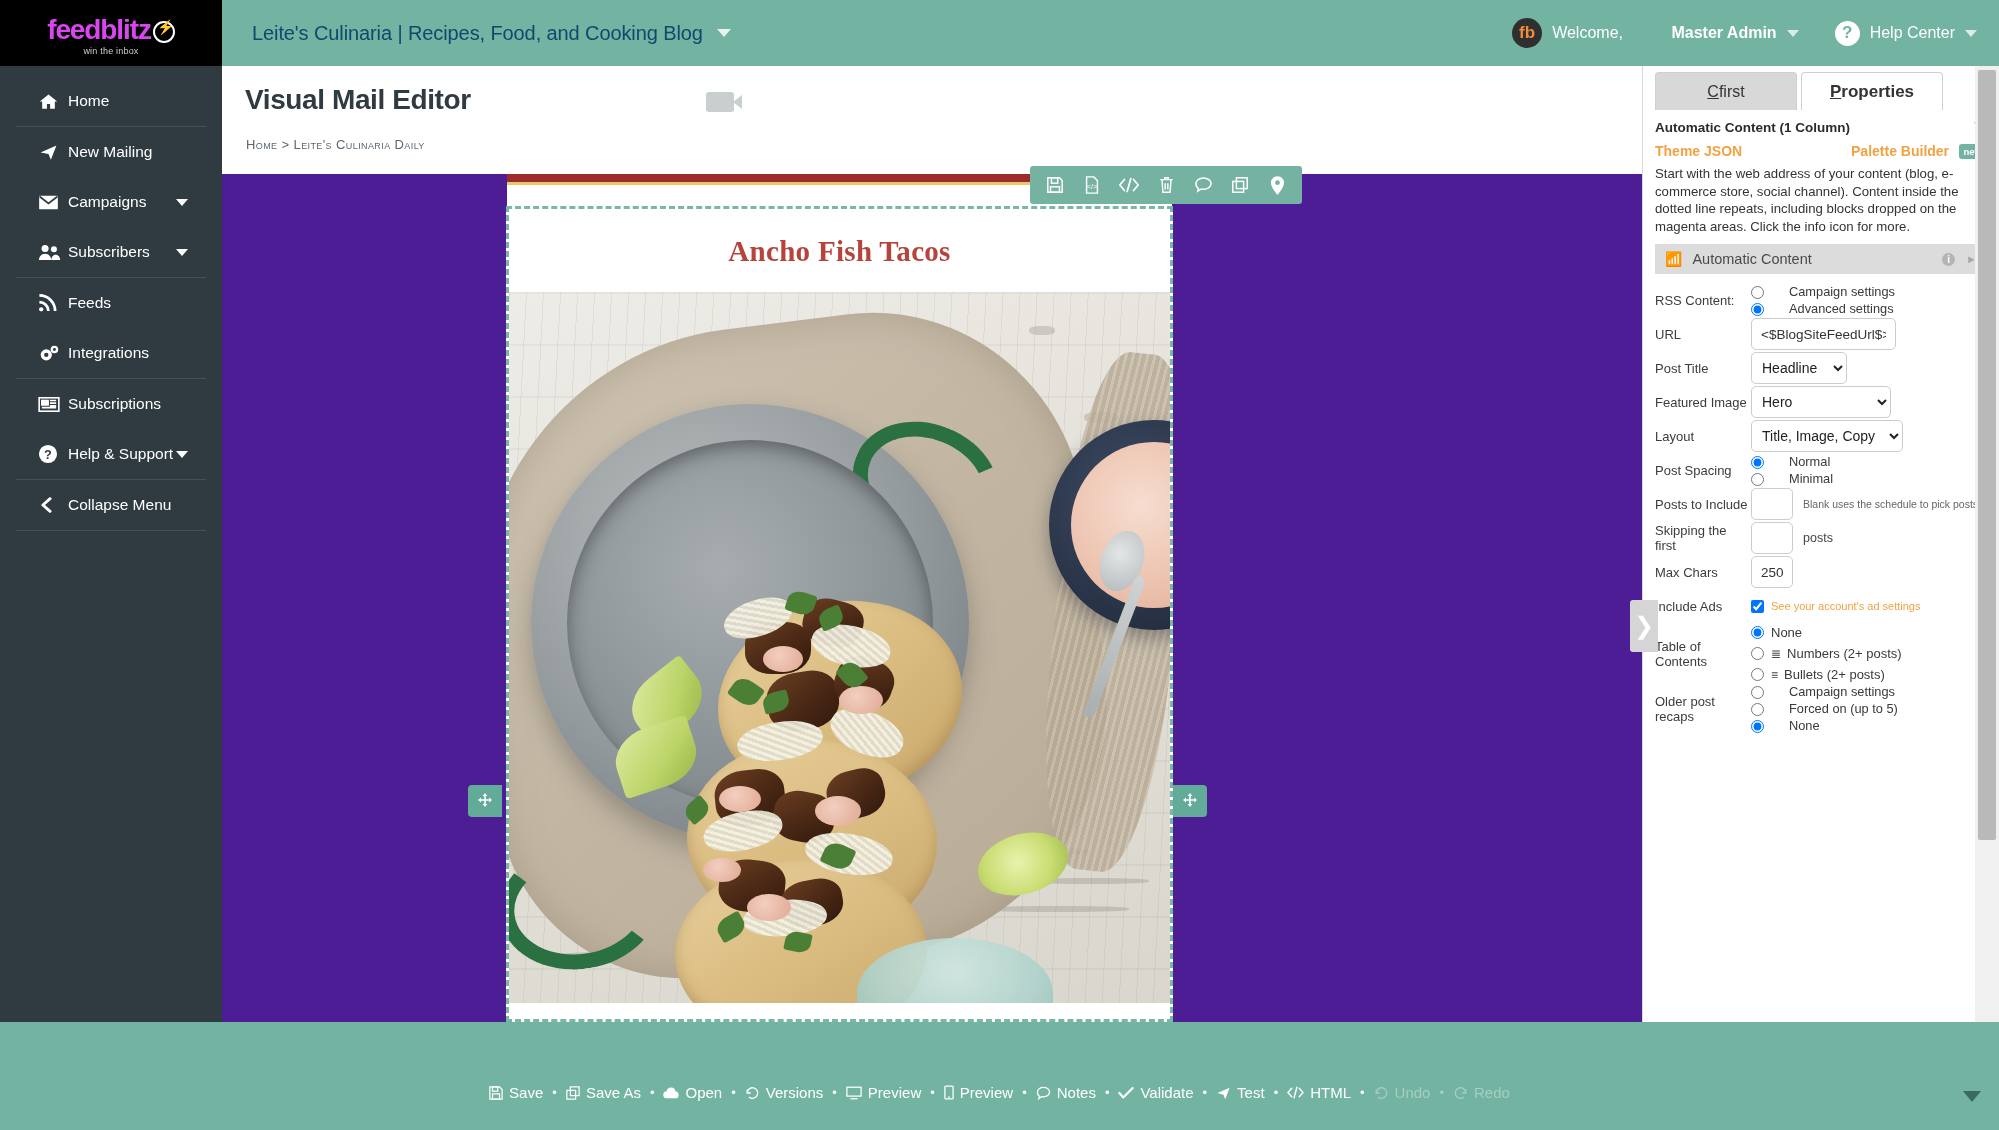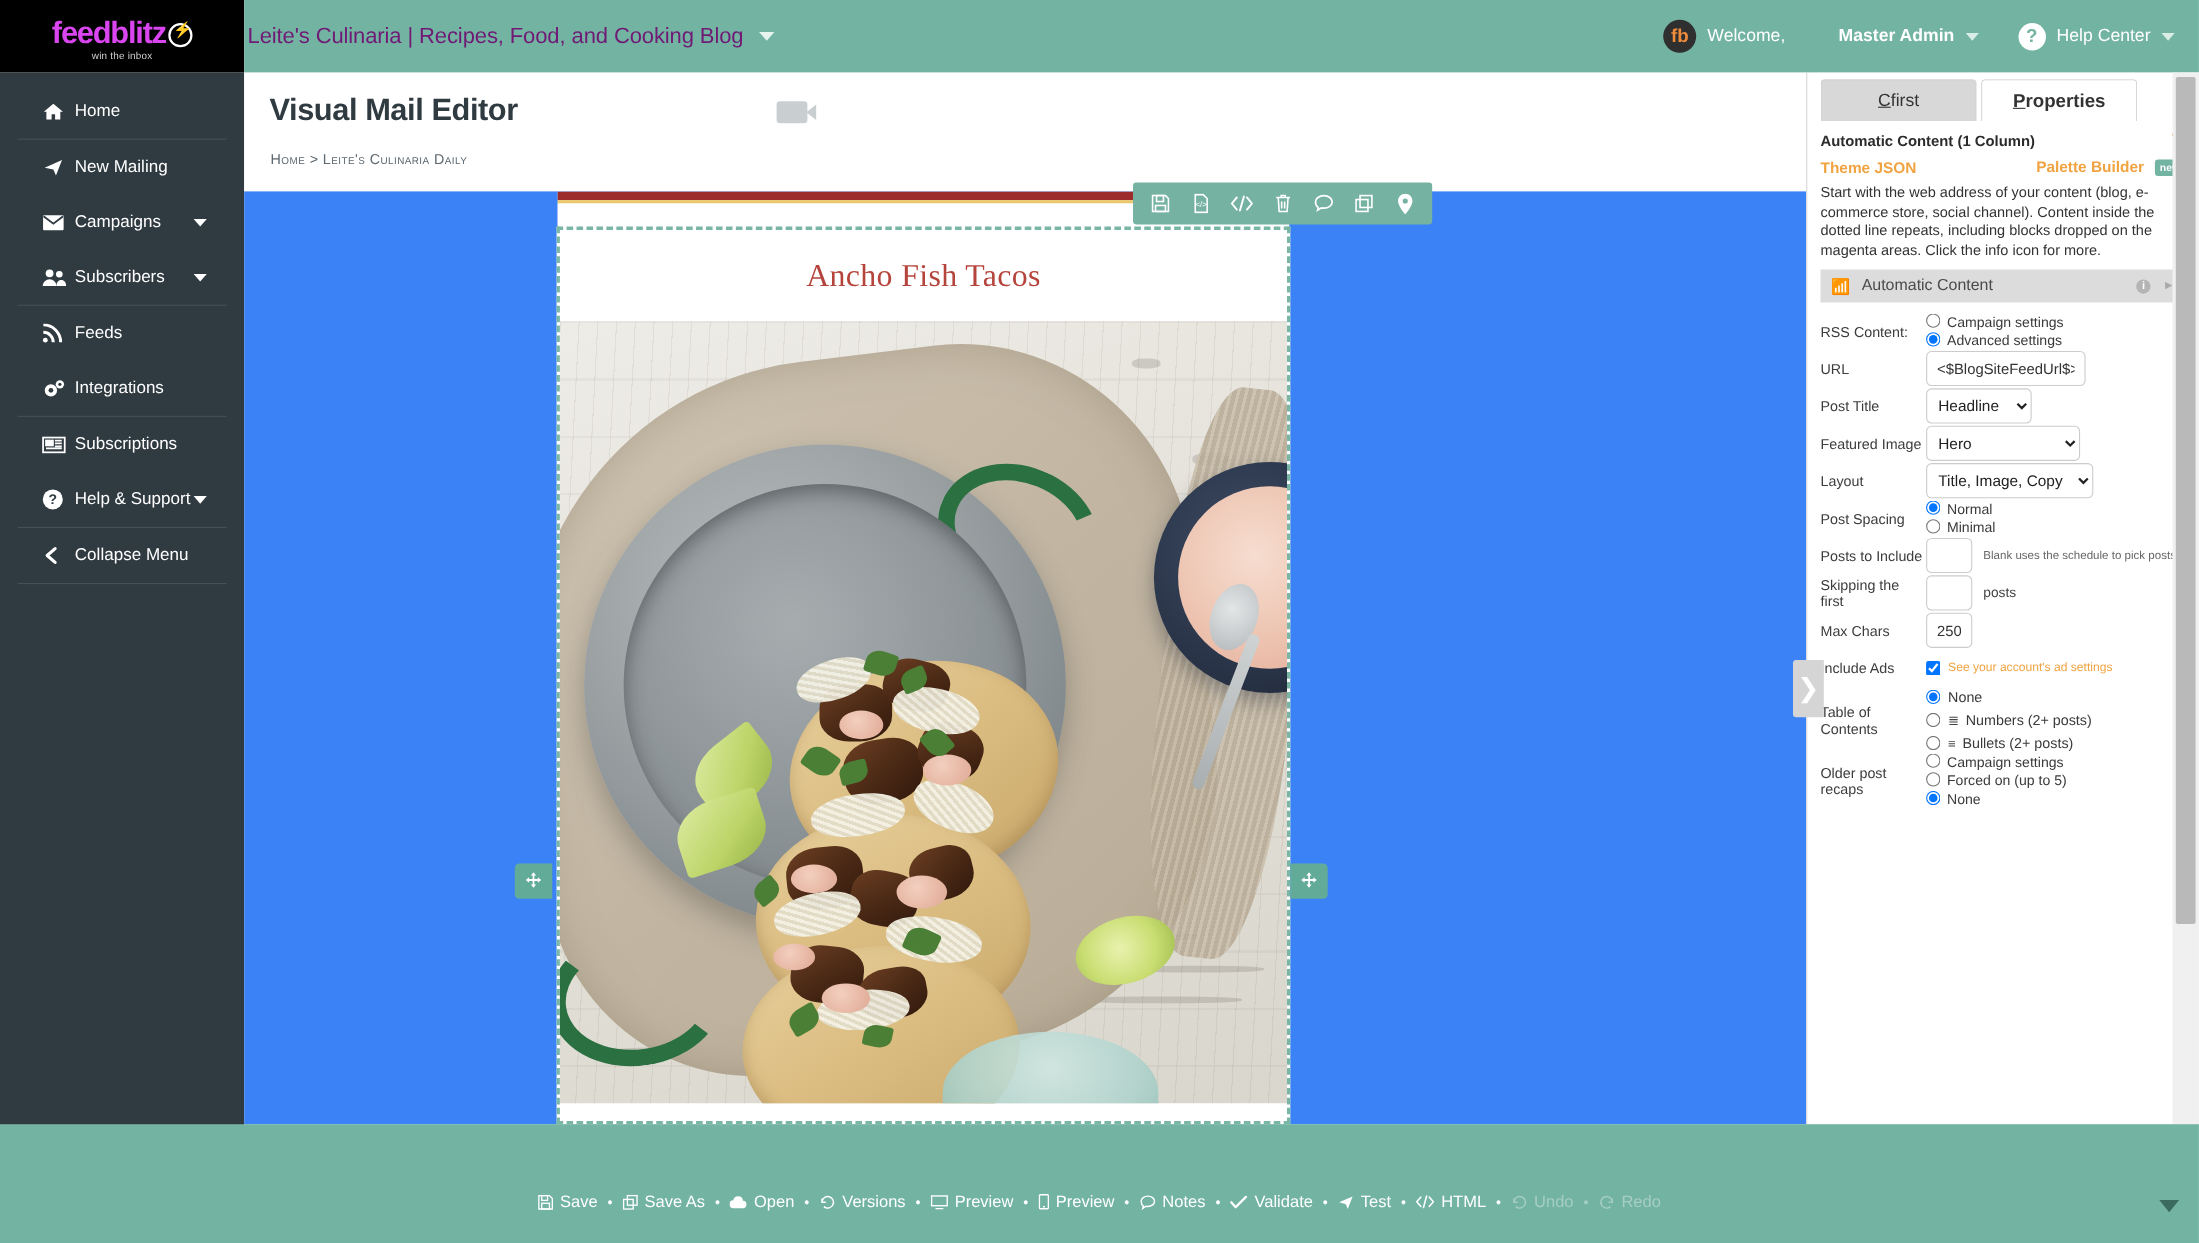--- a/index.html
+++ b/index.html
@@ -71,21 +71,21 @@
   .nav-sep { height: 1px; background: #44505a; margin: 0 16px; }
 
   
   .topbar {
     position: absolute; left: 222px; top: 0;
     width: 1777px; height: 66px;
     background: #72b3a2;
     display: flex; align-items: center;
   }
   .topbar-title {
-    color: #701a75; font-size: 20px; margin-left: 3px;
+    color: #0c4a6e; font-size: 20px; margin-left: 30px;
     letter-spacing: -0.1px;
   }
   .tb-caret {
     width: 0; height: 0; margin-left: 14px;
     border-left: 7px solid transparent;
     border-right: 7px solid transparent;
     border-top: 8px solid #e7f3ef;
   }
   .topbar-right {
     margin-left: auto; display: flex; align-items: center;
@@ -140,22 +140,23 @@
     position: absolute; left: 24px; top: 71px;
     font-size: 13px; color: #5c6770;
     font-variant: small-caps;
     letter-spacing: 0.4px;
   }
 
   
   .canvas-area {
     position: absolute; left: 222px; top: 174px;
     width: 1420px; height: 848px;
-    background: #3b82f6;
+    background: #4c1d95;
     overflow: hidden;
+    font-weight: bold;
   }
   .email-doc {
     position: absolute; left: 285px; top: 0;
     width: 665px; height: 848px;
     background: #fff;
   }
   .doc-topbar { height: 8px; background: #9c2b2b; }
   .doc-goldline { height: 3px; background: #e9c76a; }
   .doc-gap { height: 20px; background: #fff; }
 
@@ -376,21 +377,21 @@
     background: #b4b4b4; color: #fff; font-size: 10px;
     display: flex; align-items: center; justify-content: center;
     font-weight: bold;
   }
   .arrow-r { color: #a9a9a9; font-size: 11px; }
 
   .form { padding: 9px 0 0 0; font-size: 13px; color: #3a3a3a; }
   .frow { display: flex; align-items: center; min-height: 34px; }
   .flabel { width: 96px; flex: 0 0 96px; font-size: 13px; color: #3c3c3c; }
   .fctl { flex: 1; display: flex; flex-direction: column; gap: 2px; }
-  .radio-line { display: flex; align-items: flex-start; gap: 6px; font-size: 12.8px; }
+  .radio-line { display: flex; align-items: flex-end; gap: 25px; font-size: 12.8px; }
   input[type=radio], input[type=checkbox] { margin: 0; }
   .inp {
     height: 32px; border: 1px solid #ccc; border-radius: 5px;
     padding: 0 9px; font-size: 13.5px; color: #333;
     font-family: "Liberation Sans", sans-serif; background: #fff;
   }
   .inp.url { width: 145px; }
   .inp.tiny { width: 42px; }
   select.sel {
     height: 32px; border: 1px solid #ccc; border-radius: 5px;

